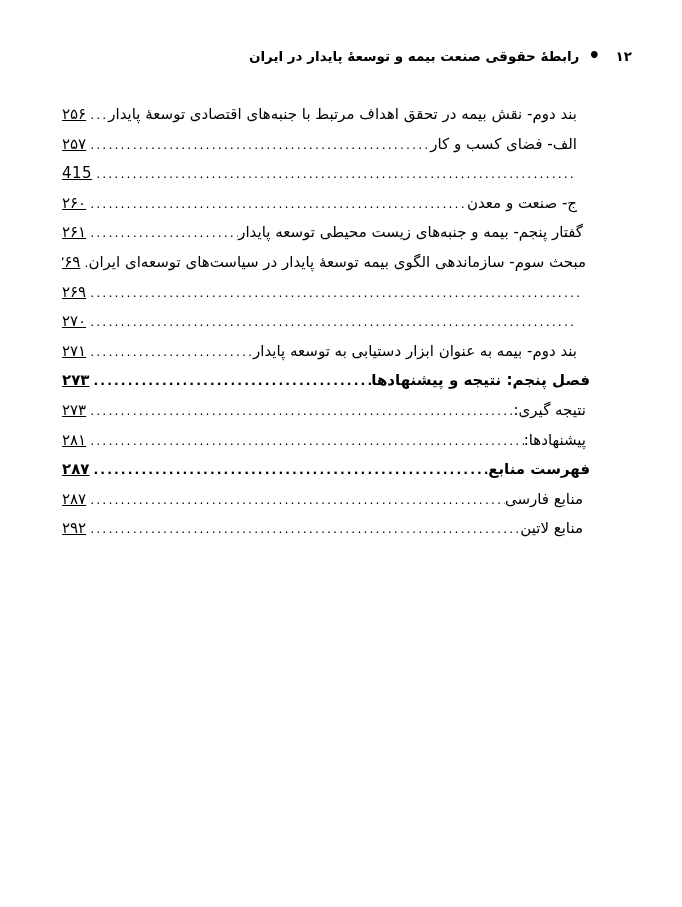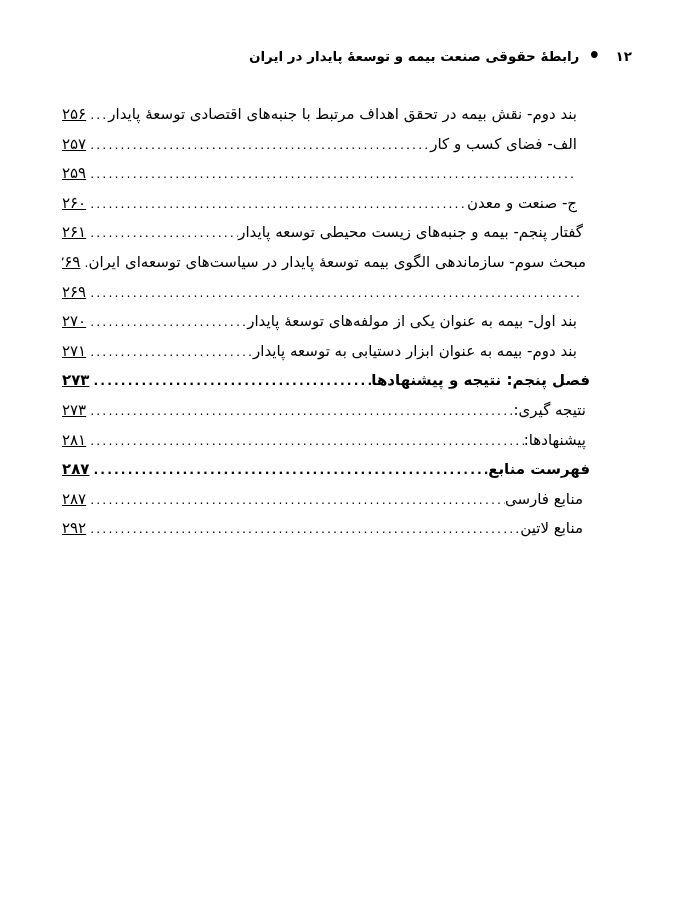--- a/index.html
+++ b/index.html
@@ -54,21 +54,21 @@
     </div>
 
     <div class="row lvl3">
       <span class="t">الف- فضای کسب و کار</span>
       <span class="d">............................................................................................................................................................................................................................................................................................................</span>
       <span class="p">۲۵۷</span>
     </div>
 
     <div class="row lvl3">
       <span class="d">............................................................................................................................................................................................................................................................................................................</span>
-      <span class="p">۲۵۹</span>
+      <span class="p">415</span>
     </div>
 
     <div class="row lvl3">
       <span class="t">ج- صنعت و معدن</span>
       <span class="d">............................................................................................................................................................................................................................................................................................................</span>
       <span class="p">۲۶۰</span>
     </div>
 
     <div class="row lvl2">
       <span class="t">گفتار پنجم- بیمه و جنبه‌های زیست محیطی توسعه پایدار</span>
@@ -81,21 +81,20 @@
       <span class="d">............................................................................................................................................................................................................................................................................................................</span>
       <span class="p">۲۶۹</span>
     </div>
 
     <div class="row lvl2">
       <span class="d">............................................................................................................................................................................................................................................................................................................</span>
       <span class="p">۲۶۹</span>
     </div>
 
     <div class="row lvl3">
-      <span class="t">بند اول- بیمه به عنوان یکی از مولفه‌های توسعۀ پایدار</span>
       <span class="d">............................................................................................................................................................................................................................................................................................................</span>
       <span class="p">۲۷۰</span>
     </div>
 
     <div class="row lvl3">
       <span class="t">بند دوم- بیمه به عنوان ابزار دستیابی به توسعه پایدار</span>
       <span class="d">............................................................................................................................................................................................................................................................................................................</span>
       <span class="p">۲۷۱</span>
     </div>
 

